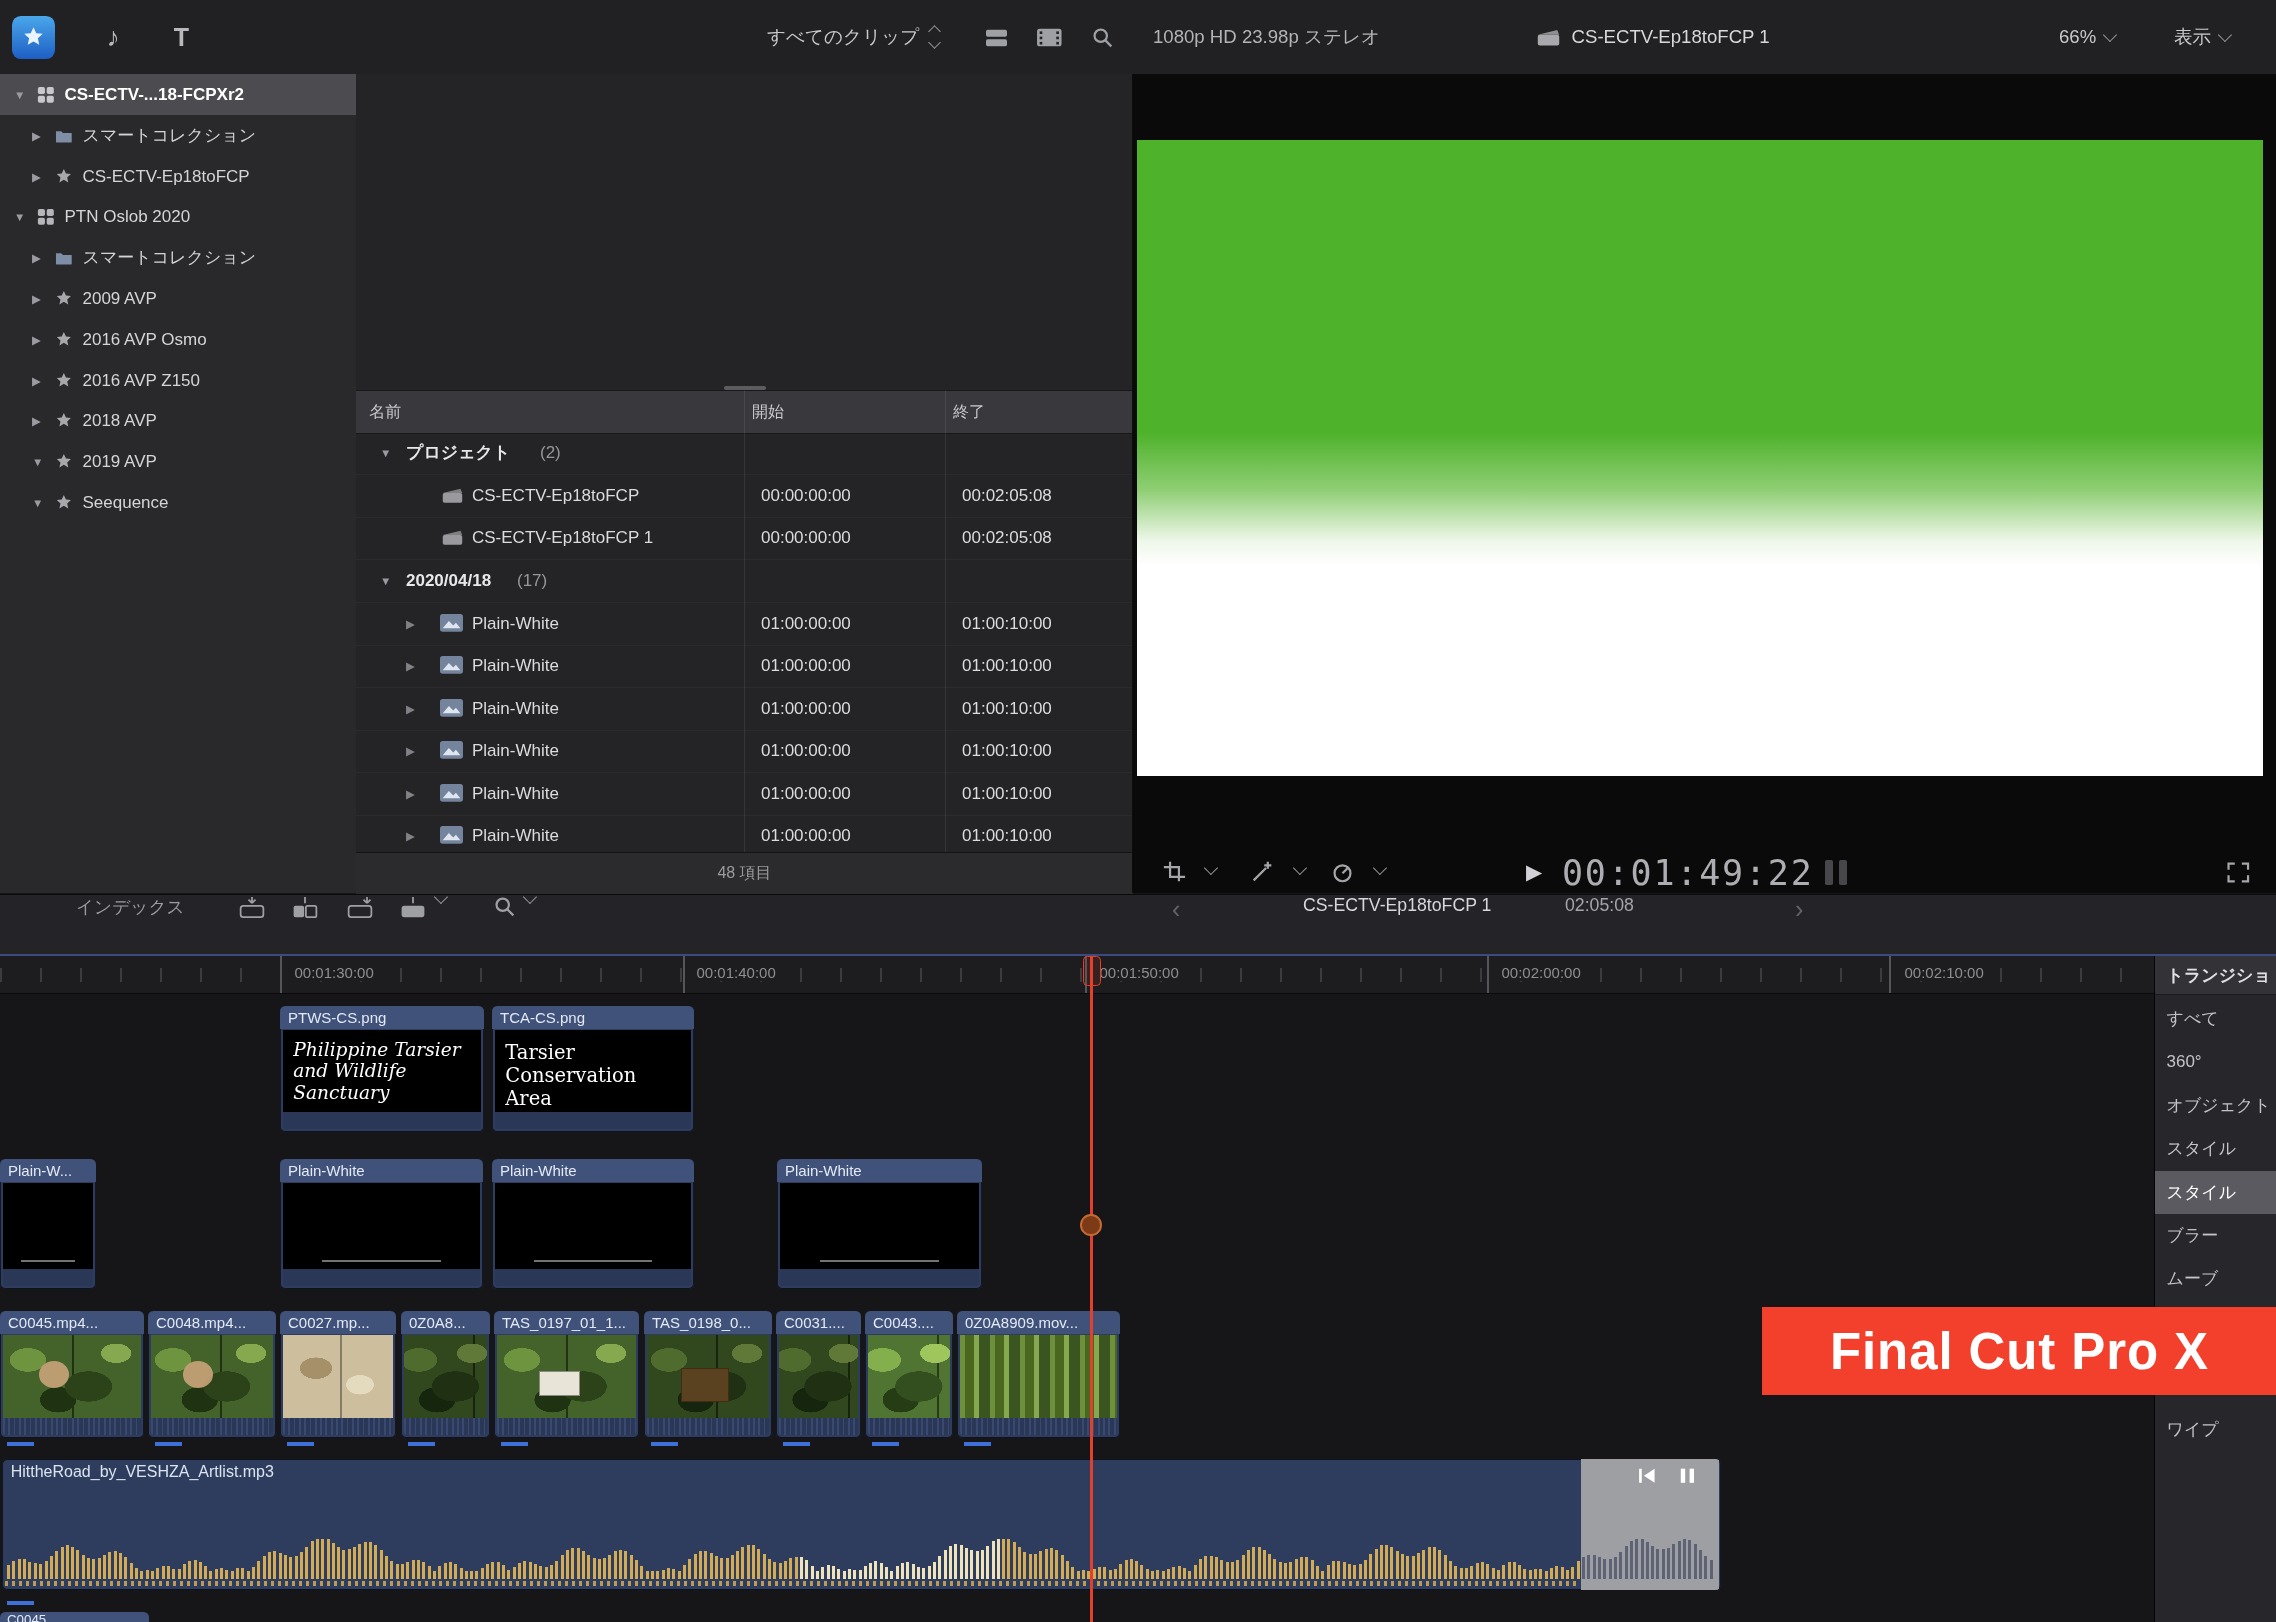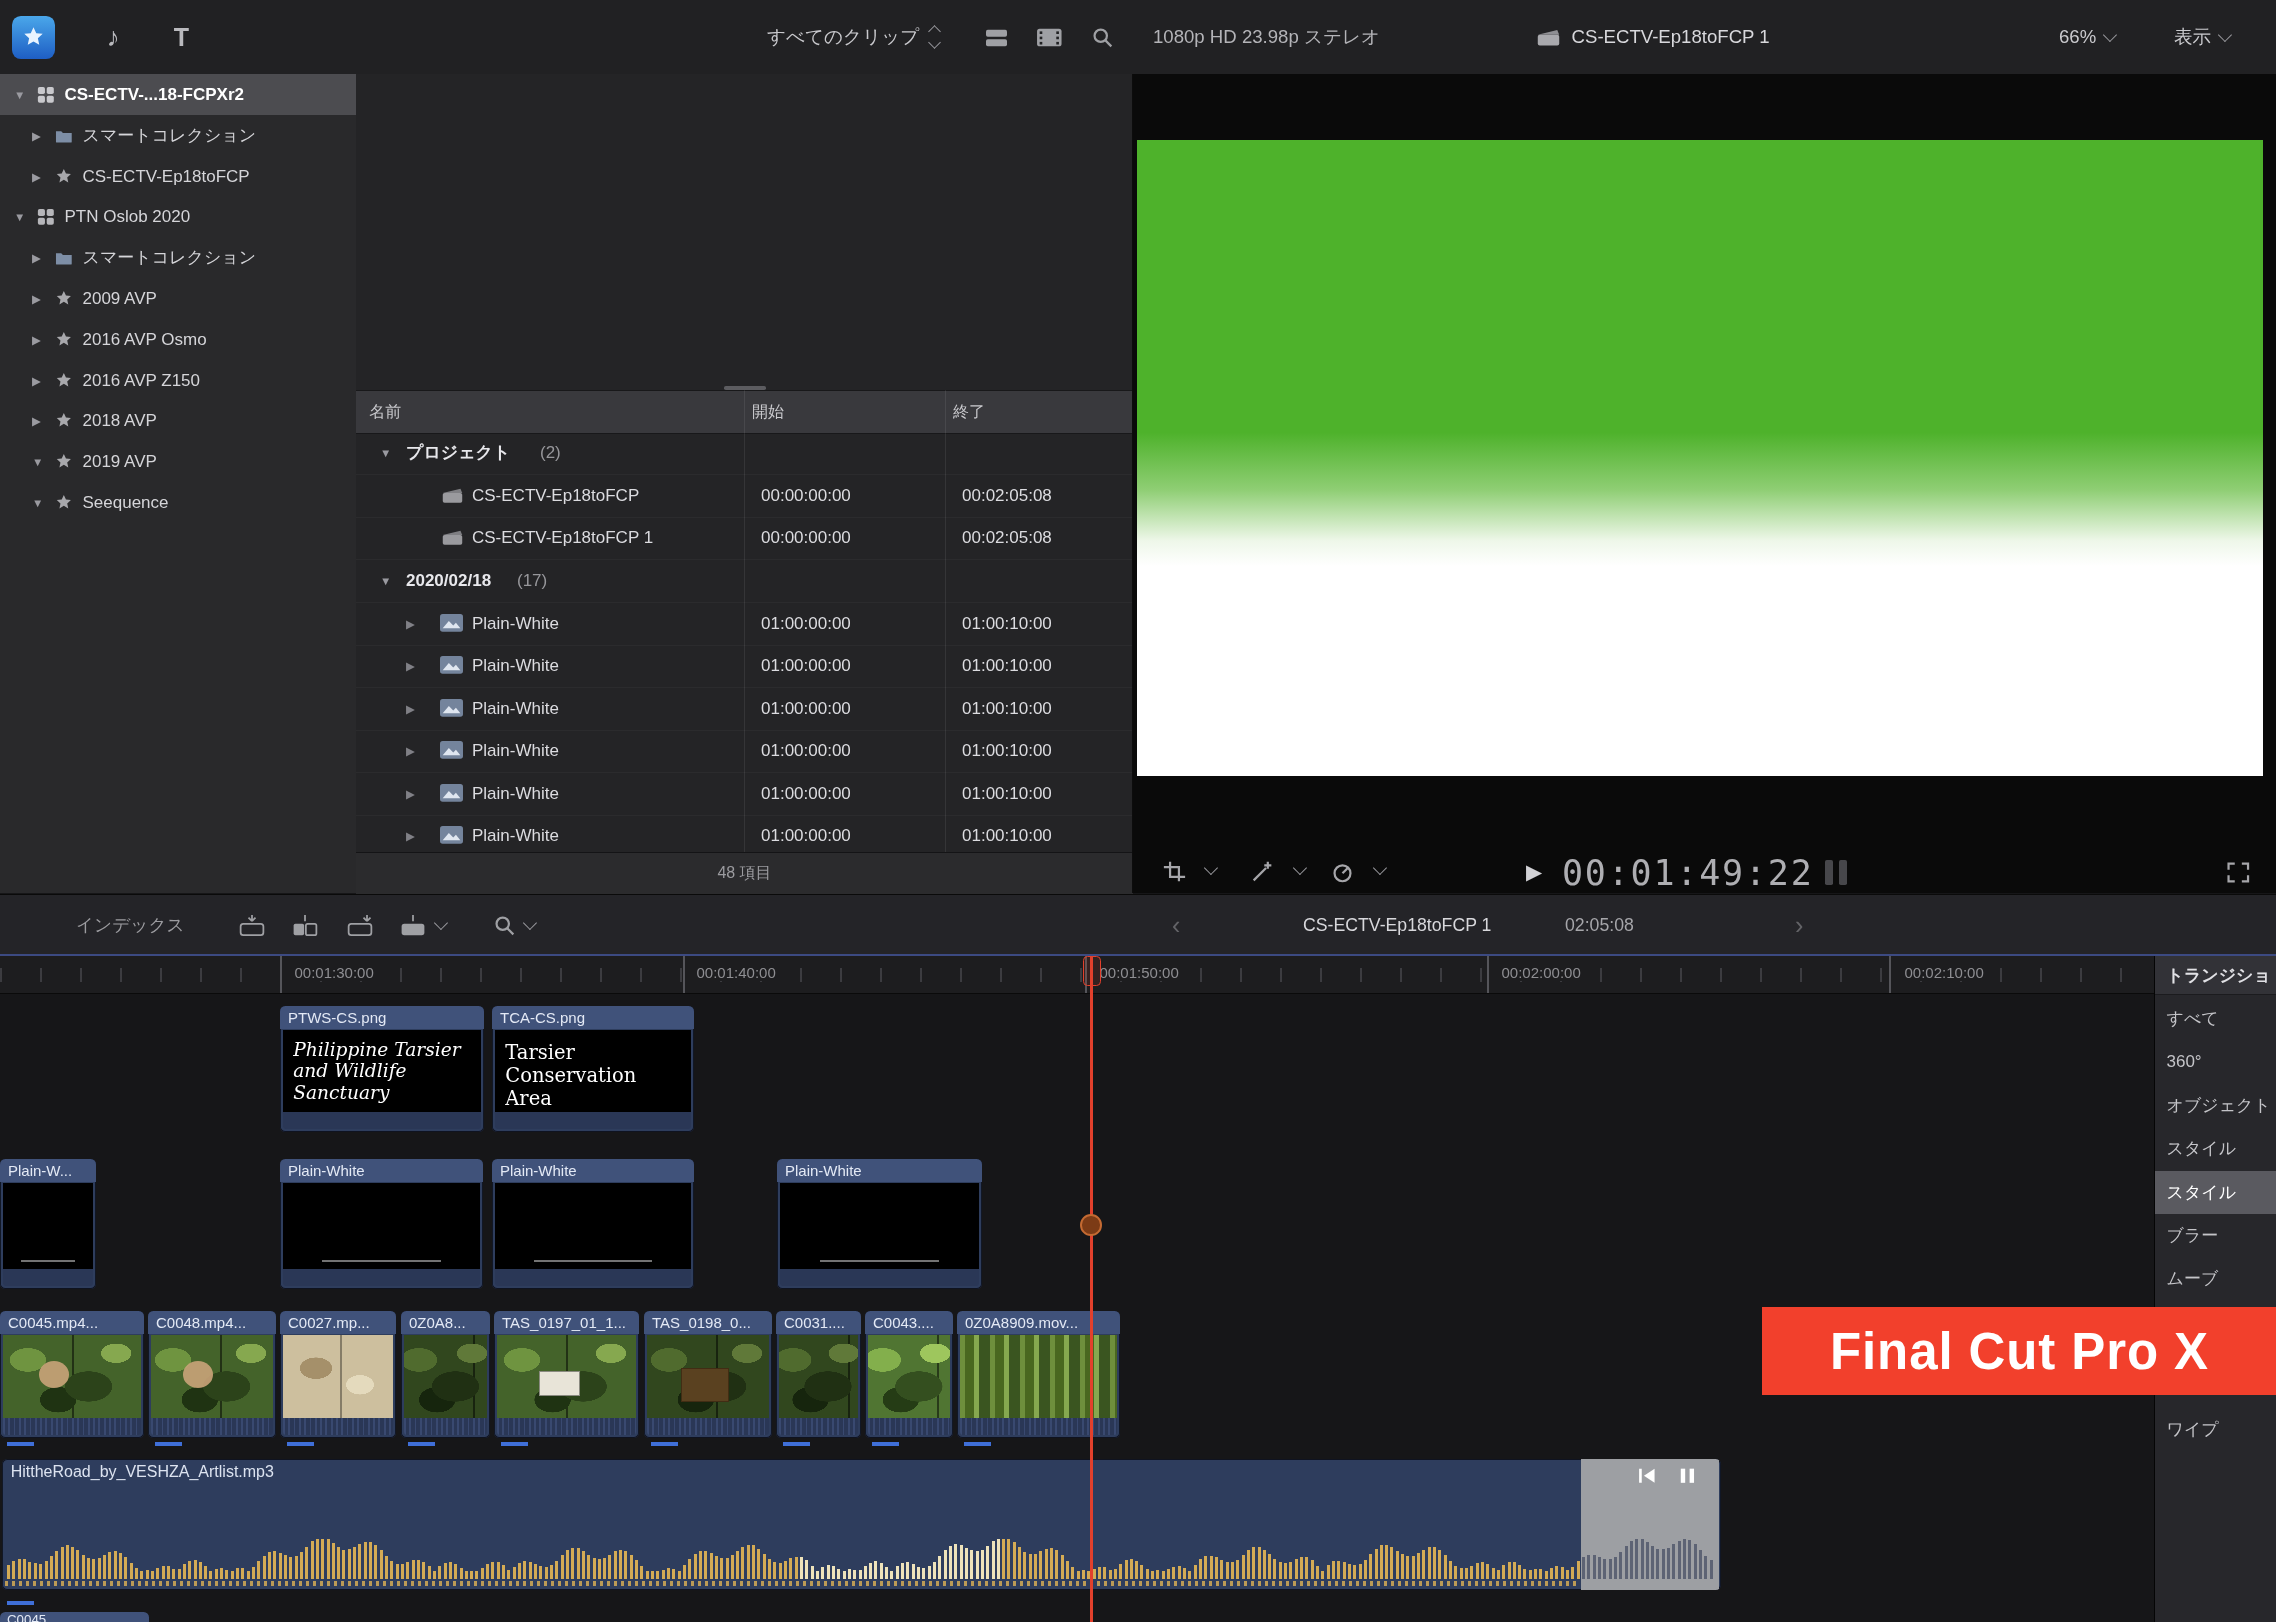--- a/index.html
+++ b/index.html
@@ -50,21 +50,21 @@
   #v-img{position:absolute;left:4.4px;top:66px;width:1126px;height:636px;
          background:linear-gradient(180deg,#4eb22b 0%,#4eb22b 46%,#8fce74 55%,#eef7e9 63%,#ffffff 67%,#ffffff 100%)}
   #v-bar{position:absolute;left:0;top:775px;width:1145px;height:44px;display:flex;align-items:center}
   .v-ic{position:absolute;top:10.6px}
   #v-tc{position:absolute;left:429px;top:3.5px;font-family:"DejaVu Sans Mono",monospace;font-size:35px;color:#aeaeb2;letter-spacing:1.8px}
   #v-play{position:absolute;left:393px;top:10.6px;font-size:21px;color:#d2d2d6}
   .meter{position:absolute;top:10.6px;width:8px;height:25px;background:#47474b;border-radius:1.8px}
 
   
   #midbar{left:0;top:894px;width:2277px;height:60px;background:#242428;border-bottom:0.9px solid #000;border-top:0.9px solid #0a0a0a}
-  .mb-txt{position:absolute;top:0;height:60px;display:flex;align-items:center}
+  .mb-txt{position:absolute;top:0;height:60px;display:flex;}
 
   
   #tl-top{left:0;top:954px;width:2277px;height:1.8px;background:#3c4a82}
   #ruler{left:0;top:956px;width:2277px;height:37px;background:#1d1d1f;border-bottom:0.9px solid #0a0a0a}
   #ruler::before{content:"";position:absolute;left:0;top:11.5px;height:14px;width:2277px;
      background:repeating-linear-gradient(90deg,#46464b 0 1.8px,transparent 1.8px 40px);opacity:.75}
   .rl{position:absolute;top:8px;font-size:15px;color:#8e8e92;background:#1d1d1f;padding:0 3.5px}
   .rtick{position:absolute;top:0;width:1.8px;height:37px;background:#55555a}
 
   .clip{position:absolute;border-radius:5.3px;background:#2e3d5d;box-shadow:inset 0 0 0 0.9px #0f1320;overflow:hidden;z-index:10}
@@ -317,21 +317,21 @@
       <svg class="r-ico" width="25" height="17.7" viewBox="0 0 24 20">
           <rect x="1" y="8" width="22" height="11" rx="2" fill="#9a9a9e"></rect>
           <path d="M1 8L21 3l2 5z" fill="#7f7f83"></path>
         </svg>
       <span class="r-lbl">CS-ECTV-Ep18toFCP 1</span>
       <span class="r-start">00:00:00:00</span>
       <span class="r-end">00:02:05:08</span>
     </div>
     <div class="br-row" style="top:485px">
       <span class="tri g-tri">▼</span>
-      <span class="g-lbl">2020/02/18</span>
+      <span class="g-lbl">2020/04/18</span>
       <span class="g-cnt" style="left:161px">(17)</span>
     </div>
     <div class="br-row" style="top:528px">
       <span class="tri c-tri">▶</span>
       <svg class="r-ico" width="23" height="17.7" viewBox="0 0 26 20">
           <rect width="26" height="20" rx="3" fill="#74849c"></rect>
           <path d="M3 16l7-8 5 5 3-3 5 6z" fill="#dfe6f0"></path>
         </svg>
       <span class="r-lbl">Plain-White</span>
       <span class="r-start">01:00:00:00</span>

